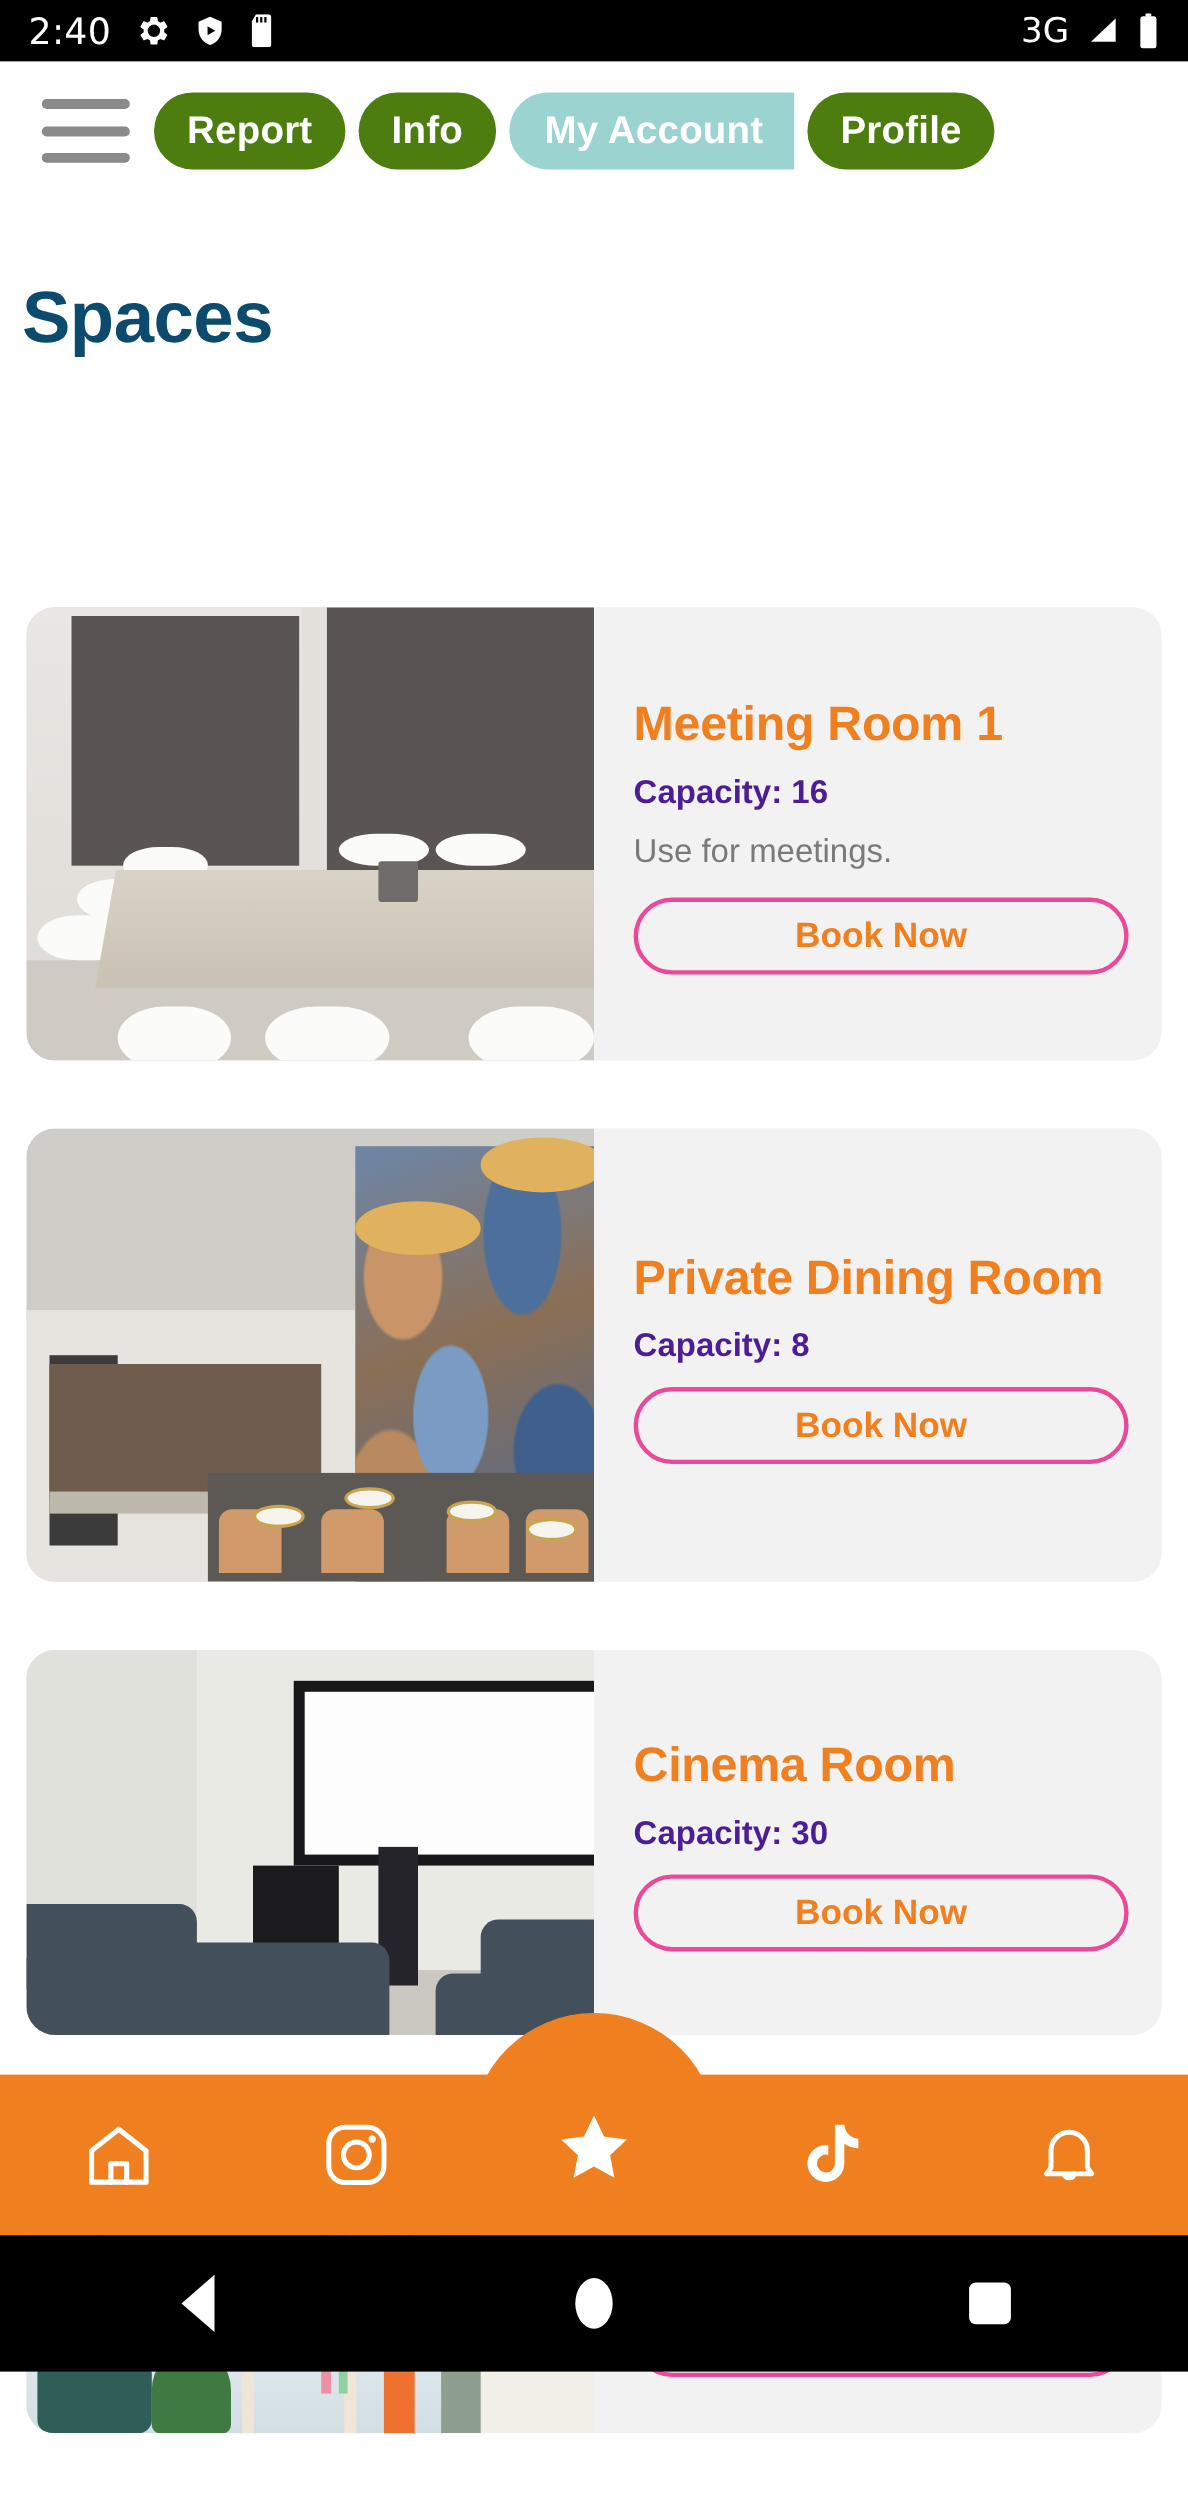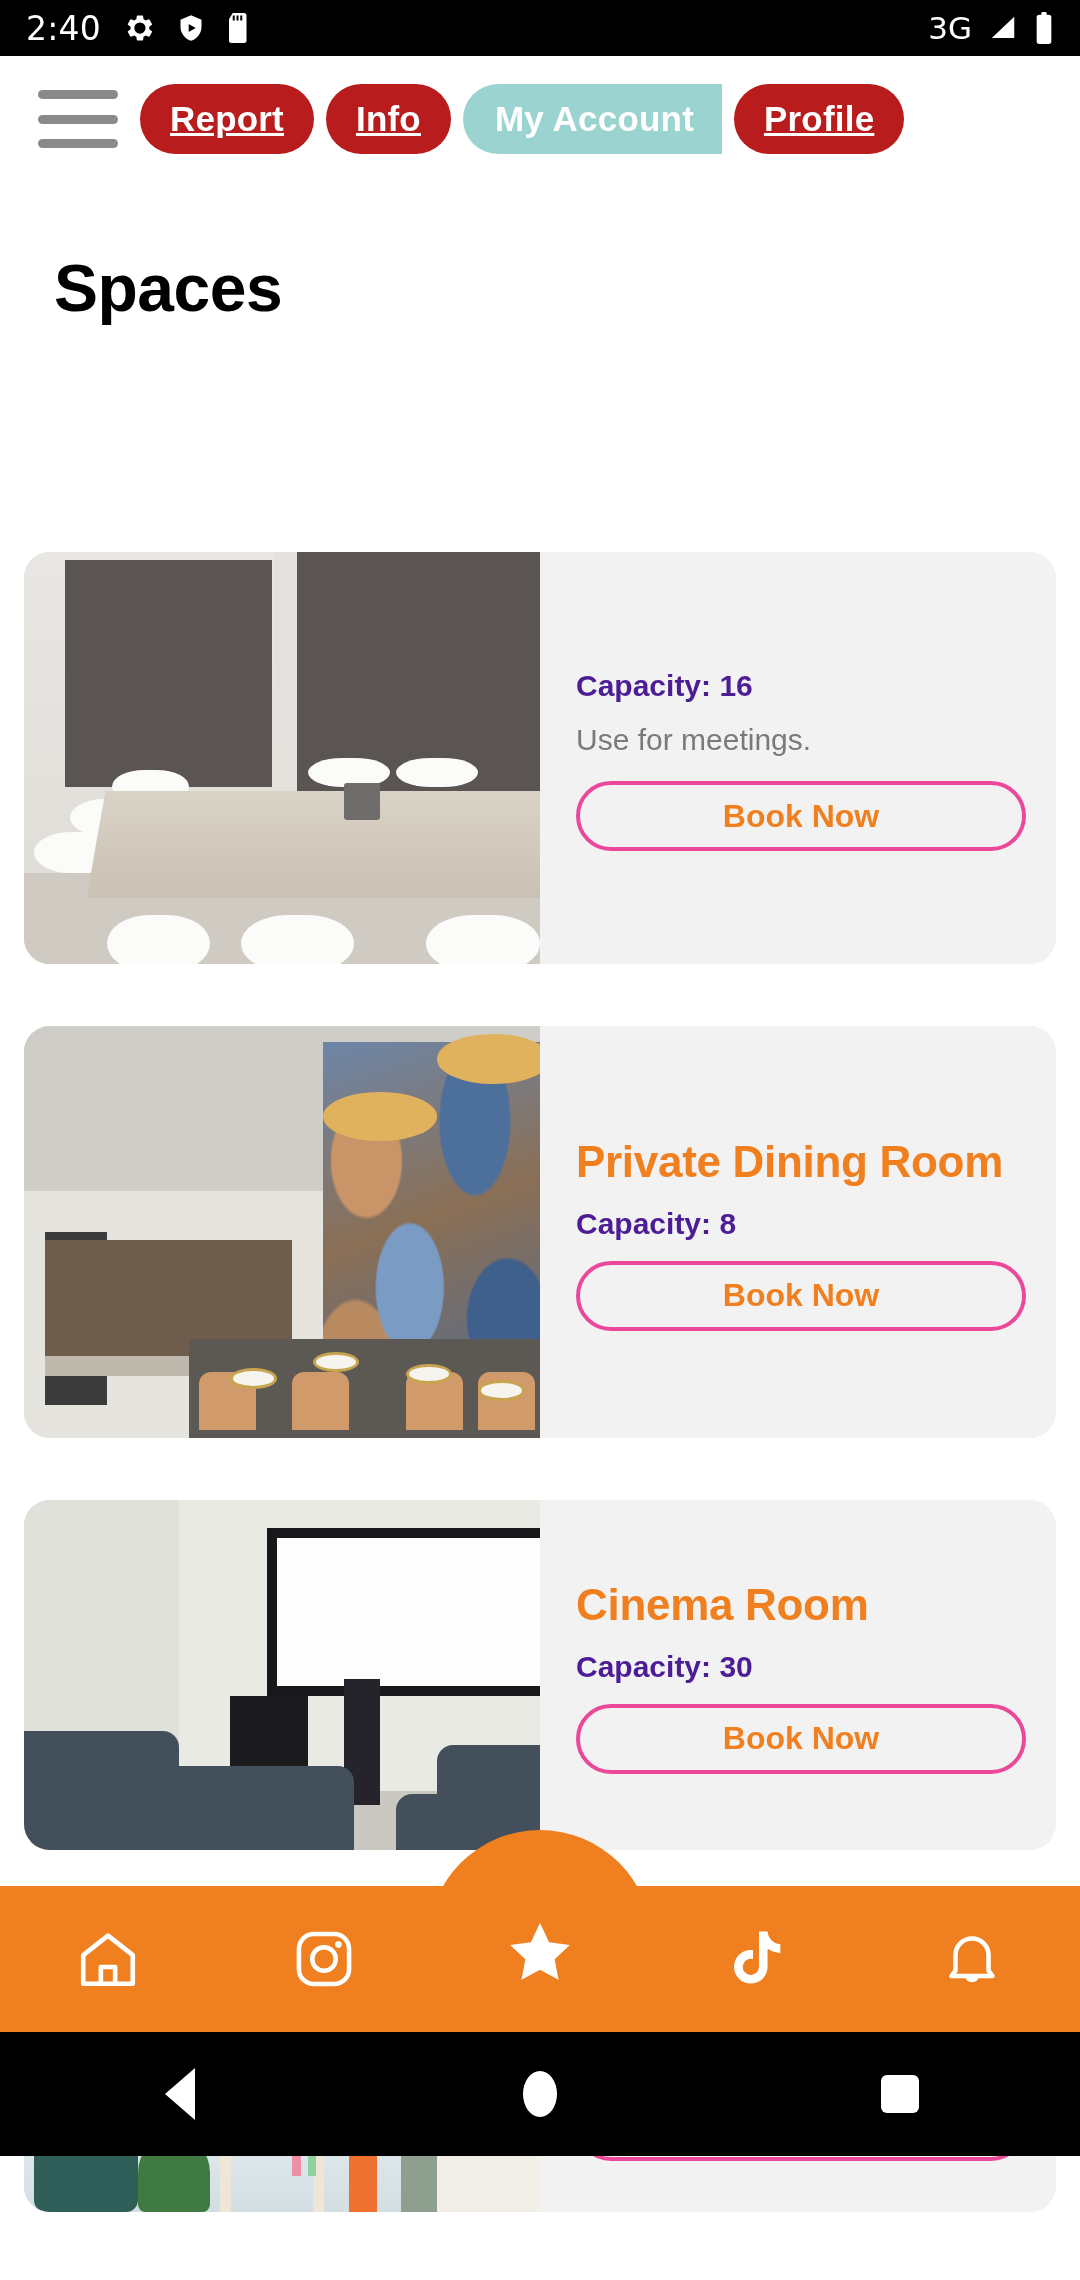--- a/index.html
+++ b/index.html
@@ -36,27 +36,27 @@
     cursor:pointer;
   }
   .hamburger span{ display:block; height:9px; background:#8a8a8a; border-radius:5px; }
   .pills{ display:flex; align-items:center; gap:12px; }
   .pill{
     height:70px; border-radius:40px; padding:0 30px;
     display:flex; align-items:center; justify-content:center;
     color:#ffffff; font-size:35px; font-weight:700; white-space:nowrap;
     letter-spacing:.2px; cursor:pointer;
   }
-  .pill.orange{ background:#b91c1c;text-decoration:underline; }
+  .pill.orange{ background:#4d7c0f; }
   .pill.teal{ background:#9BD3D0; border-radius:40px 0 0 40px; padding:0 28px 0 32px; }
 
   
   .page-title{
-    position:absolute; left:54px; top:250px;
-    font-size:66px; font-weight:800; color:#000000; letter-spacing:-0.5px;
+    position:absolute; left:20px; top:250px;
+    font-size:66px; font-weight:800; color:#0c4a6e; letter-spacing:-0.5px;
   }
   .section-title{
     position:absolute; left:24px; top:470px;
     font-size:34px; font-weight:800; color:#F0801F; letter-spacing:.2px;
   }
 
   
   .cards{ position:absolute; left:24px; top:552px; width:1032px; }
   .card{
     position:relative; width:1032px; background:#F2F2F2;
@@ -253,20 +253,21 @@
           <div class="mr-chair" style="left:55%; top:50%; width:16%; height:7%;"></div>
           <div class="mr-chair" style="left:72%; top:50%; width:16%; height:7%;"></div>
           <div class="mr-table"></div>
           <div class="mr-obj"></div>
           <div class="mr-chair" style="left:16%; top:88%; width:20%; height:14%;"></div>
           <div class="mr-chair" style="left:42%; top:88%; width:22%; height:14%;"></div>
           <div class="mr-chair" style="left:78%; top:88%; width:22%; height:14%;"></div>
         </div>
       </div>
       <div class="card-body">
+        <div class="card-title">Meeting Room 1</div>
         <div class="card-capacity">Capacity: 16</div>
         <div class="card-desc">Use for meetings.</div>
         <div class="book-btn">Book Now</div>
       </div>
     </div>
 
     <div class="card h2">
       <div class="card-photo">
         <div class="ph">
           <div class="dr-ceil"></div>

